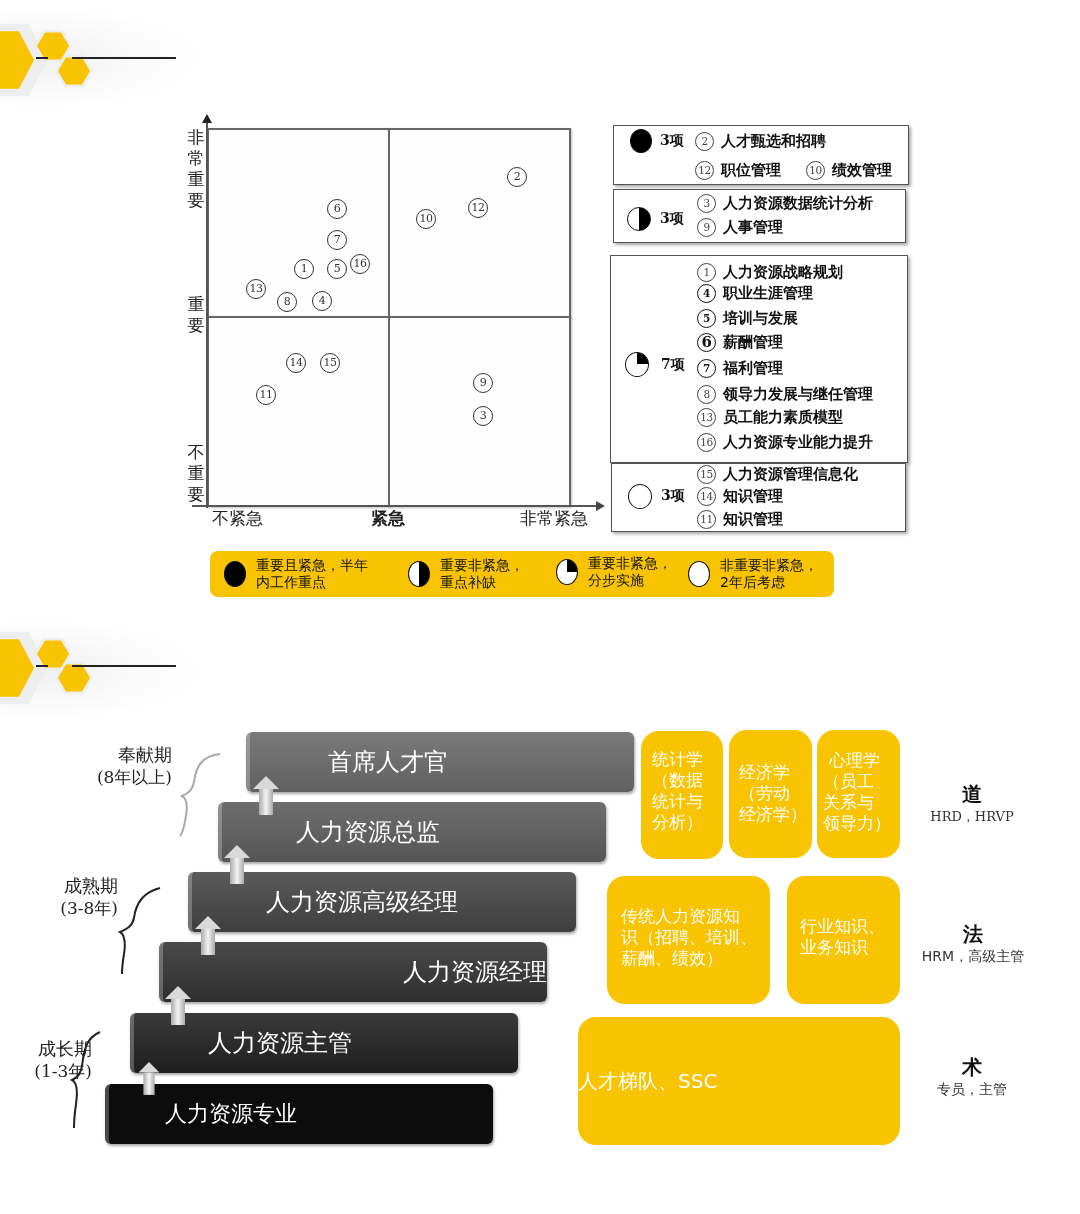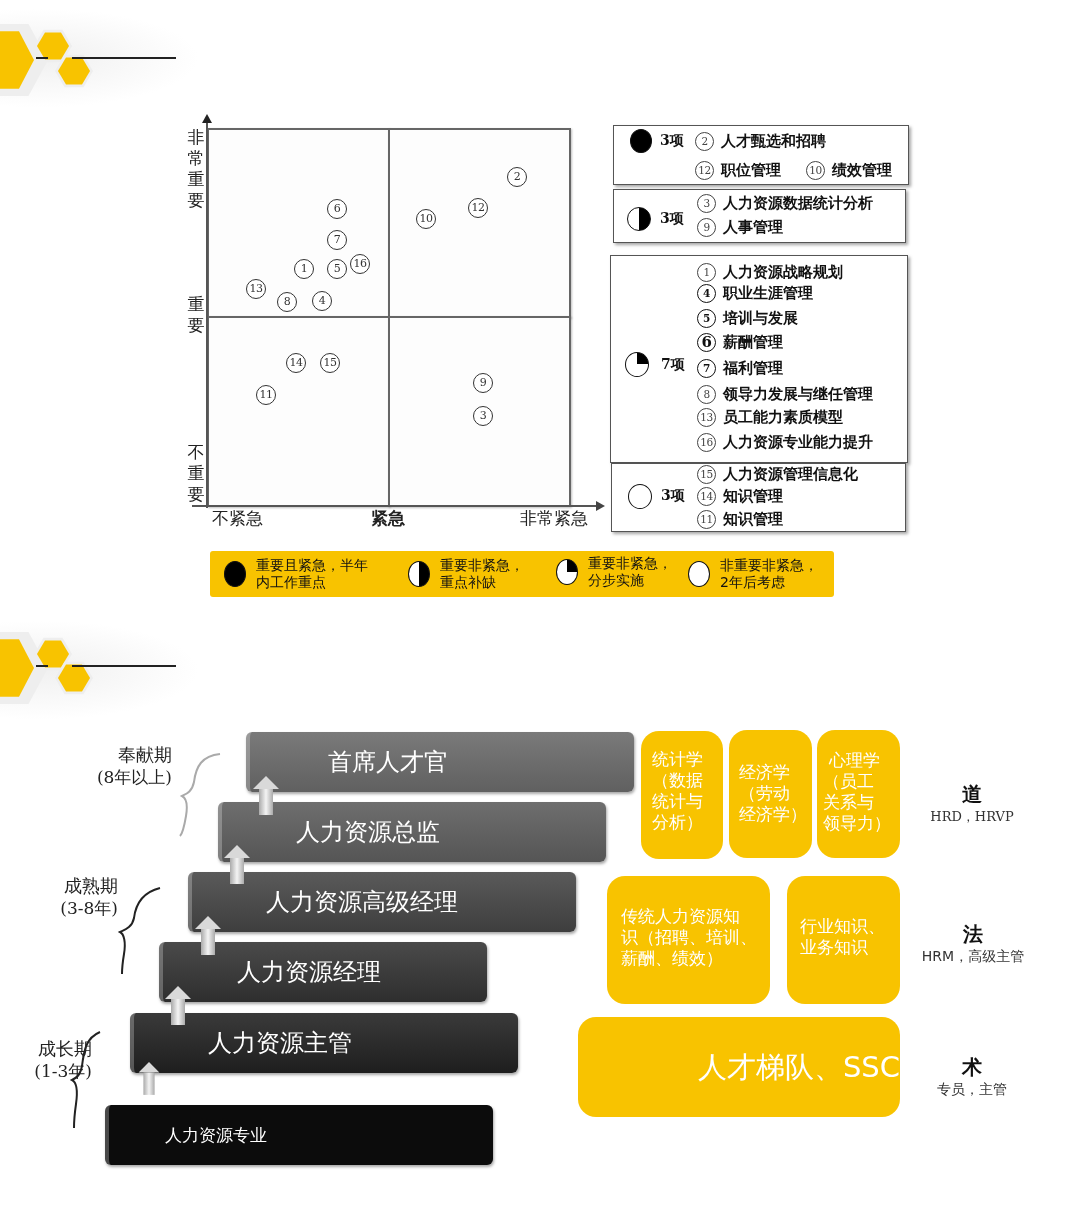--- a/index.html
+++ b/index.html
@@ -37,21 +37,21 @@
   .pie.half { background: linear-gradient(to right, #fff 50%, #000 50%); }
   .pie.quarter { background: conic-gradient(#000 0deg 90deg, #fff 90deg 360deg); }
   .cnt { position: absolute; font-size: 14px; font-weight: bold; font-family: "DejaVu Serif", serif; white-space: nowrap; }
   .item { position: absolute; display: flex; align-items: center; white-space: nowrap; }
   .num { display: inline-block; width: 19px; height: 19px; border: 1.2px solid #444; border-radius: 50%; font-size: 10.5px;
     line-height: 17px; text-align: center; color: #444; margin-right: 7px; font-family: "DejaVu Serif", serif; letter-spacing: -0.5px; }
   .num.bold { font-weight: bold; color: #111; border-color: #111; }
   .itxt { font-size: 15px; font-weight: bold; color: #111; }
 
   
-  .ybar { position: absolute; left: 210px; top: 551px; width: 624px; height: 46px; background: #f8c300; border-radius: 3px; }
+  .ybar { position: absolute; left: 210px; top: 551px; width: 624px; height: 46px; background: #f8c300; border-radius: 8px; }
   .ylg { position: absolute; display: flex; align-items: center; }
   .ylg .pie { position: relative; width: 22px; height: 26px; margin-right: 10px; border-radius: 50%; }
   .ylg .txt { font-size: 14px; line-height: 17px; color: #111; }
 
   
   .bar { position: absolute; height: 60px; border-radius: 6px; color: #fff; font-size: 24px;
     display: flex; align-items: center; box-shadow: 1px 2px 3px rgba(0,0,0,0.35); border-left: 4px solid rgba(255,255,255,0.25); }
   .up-arrow { position: absolute; width: 26px; }
   .up-arrow .head { width: 0; height: 0; margin: 0 auto; border-left: 13px solid transparent; border-right: 13px solid transparent; border-bottom: 13px solid #d9d9d9; }
   .up-arrow .stem { width: 14px; margin: 0 auto; background: linear-gradient(to right, #aaa, #f4f4f4, #aaa); }
@@ -236,27 +236,27 @@
 <div>
   <div class="bar" style="left:246px;top:732px;width:388px;background:linear-gradient(#7a7a7a,#606060);padding-left:78px;">
       <span>首席人才官</span>
     </div>
   <div class="bar" style="left:218px;top:802px;width:388px;background:linear-gradient(#6e6e6e,#555);padding-left:74px;">
       <span>人力资源总监</span>
     </div>
   <div class="bar" style="left:188px;top:872px;width:388px;background:linear-gradient(#5a5a5a,#3e3e3e);padding-left:74px;">
       <span>人力资源高级经理</span>
     </div>
-  <div class="bar" style="left:159px;top:942px;width:328px;background:linear-gradient(#4a4a4a,#2e2e2e);padding-left:74px;">
+  <div class="bar" style="left:159px;top:942px;width:388px;background:linear-gradient(#4a4a4a,#2e2e2e);padding-left:74px;justify-content:flex-end;">
       <span>人力资源经理</span>
     </div>
   <div class="bar" style="left:130px;top:1013px;width:388px;background:linear-gradient(#3a3a3a,#1e1e1e);padding-left:74px;">
       <span>人力资源主管</span>
     </div>
-  <div class="bar" style="left:105px;top:1084px;width:388px;background:#0c0c0c;padding-left:56px;font-size:17px;margin-top:21px;">
+  <div class="bar" style="left:105px;top:1084px;width:388px;background:#0c0c0c;padding-left:56px;font-size:22px;">
       <span>人力资源专业</span>
     </div>
 
   <div class="up-arrow" style="left:253px;top:776px;">
       <div class="head"></div>
       <div class="stem" style="height:26px;"></div>
     </div>
   <div class="up-arrow" style="left:224px;top:845px;">
       <div class="head"></div>
       <div class="stem" style="height:26px;"></div>
@@ -318,21 +318,21 @@
 <div class="ybox" style="left:607px;top:876px;width:163px;height:128px;padding:30px 0 0 14px;">
   <div>传统人力资源知</div>
   <div>识（招聘、培训、</div>
   <div>薪酬、绩效）</div>
 </div>
 <div class="ybox" style="left:787px;top:876px;width:113px;height:128px;padding:40px 0 0 13px;">
   <div>行业知识、</div>
   <div>业务知识</div>
 </div>
 
-<div class="ybox" style="left:578px;top:1017px;width:322px;height:100px;display:flex;align-items:center;justify-content:flex-end;font-size:29px;">
+<div class="ybox" style="left:578px;top:1017px;width:322px;height:128px;display:flex;align-items:center;justify-content:flex-start;font-size:20px;">
   <span>人才梯队、SSC</span>
 </div>
 
 <div class="level" style="left:922px;top:781px;width:100px;">
   <div class="big">道</div>
   <div class="sm serif">HRD，HRVP</div>
 </div>
 <div class="level" style="left:918px;top:921px;width:110px;">
   <div class="big">法</div>
   <div class="sm" style="font-size:14px;">HRM，高级主管</div>

